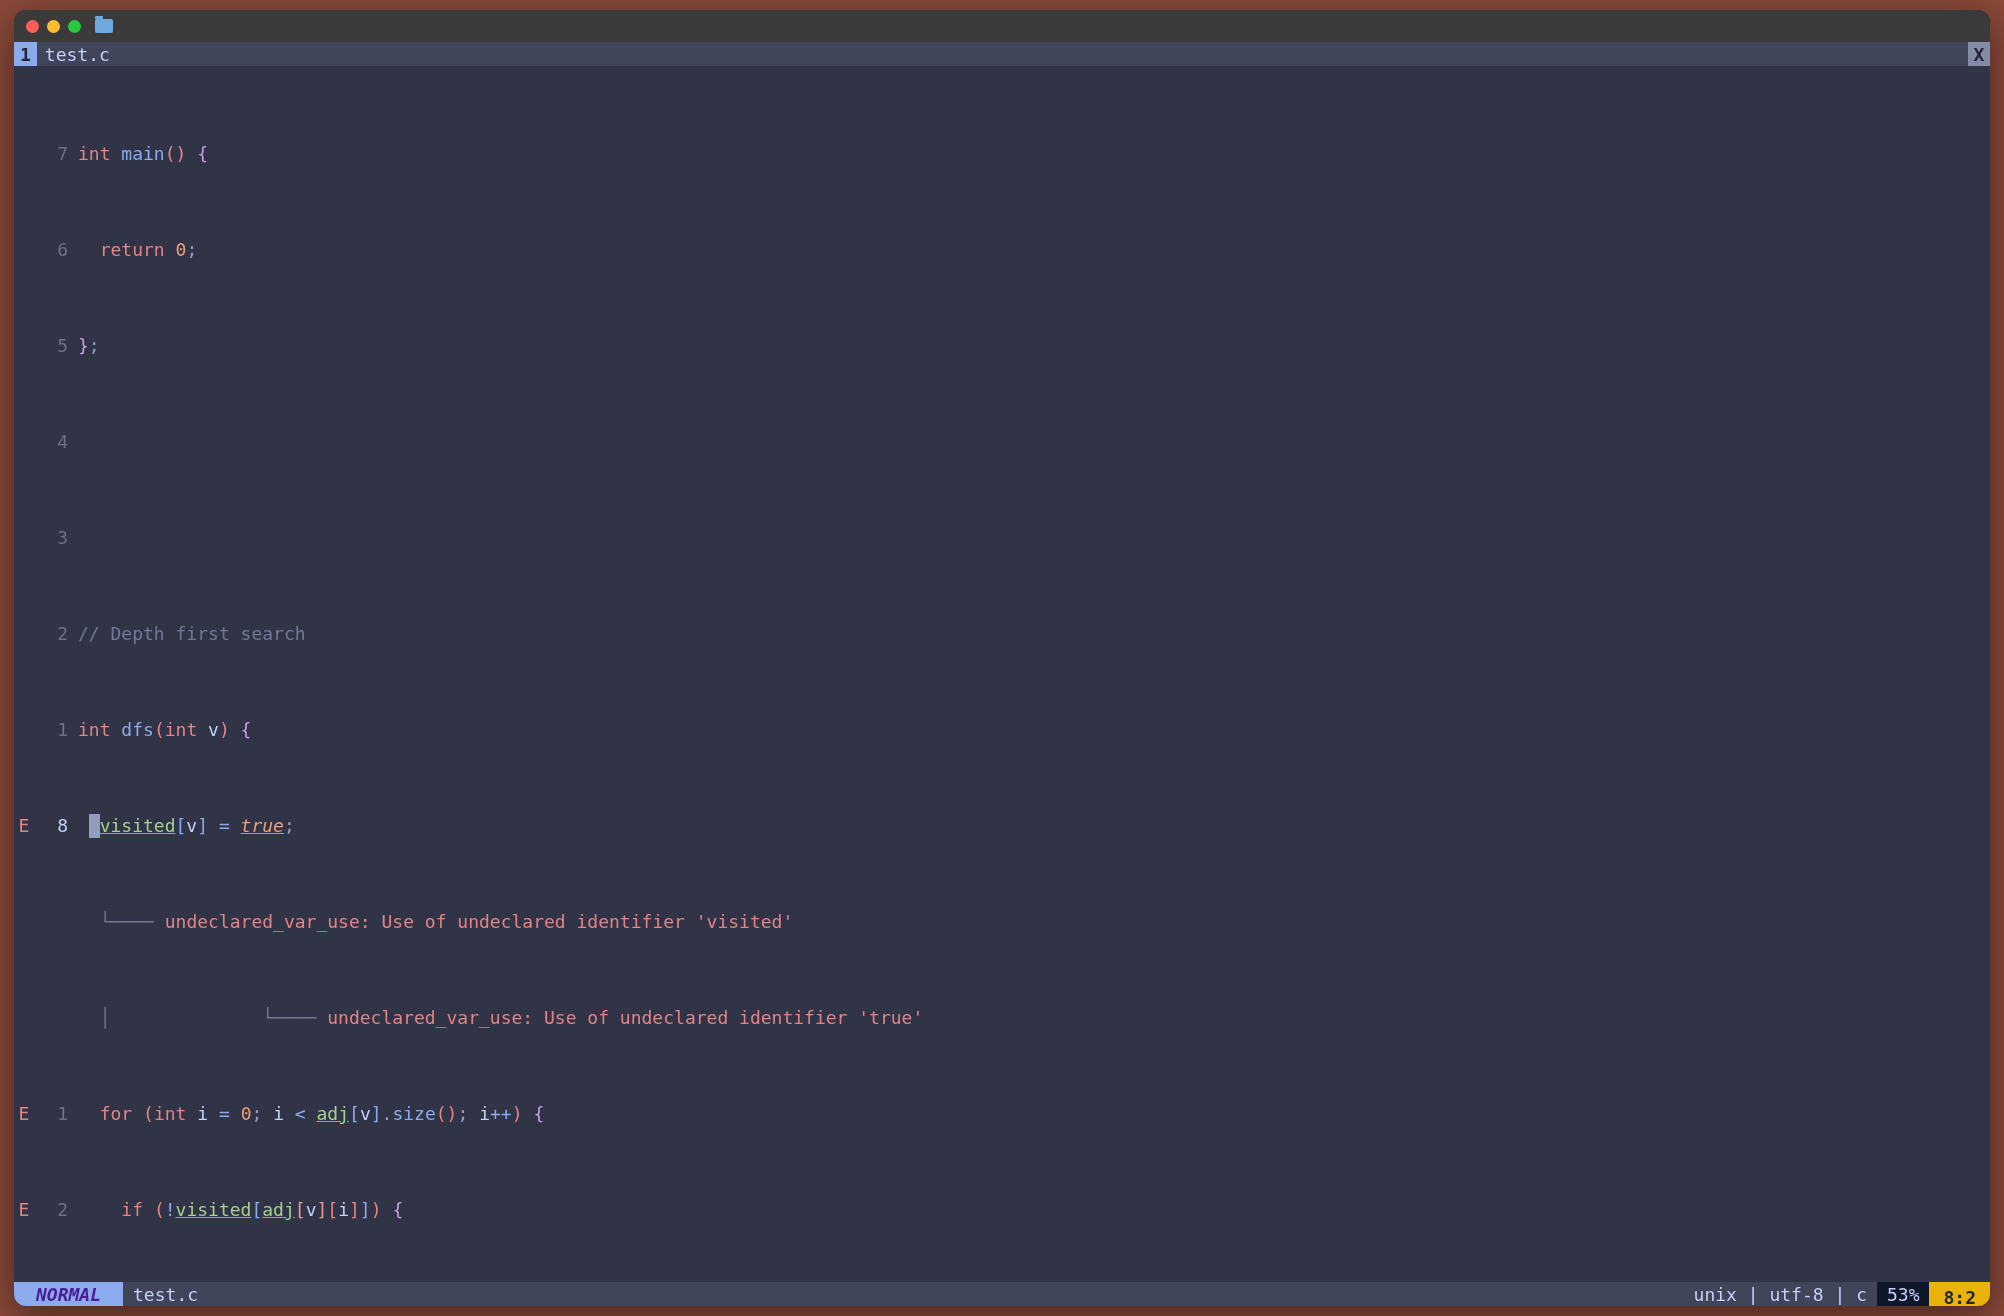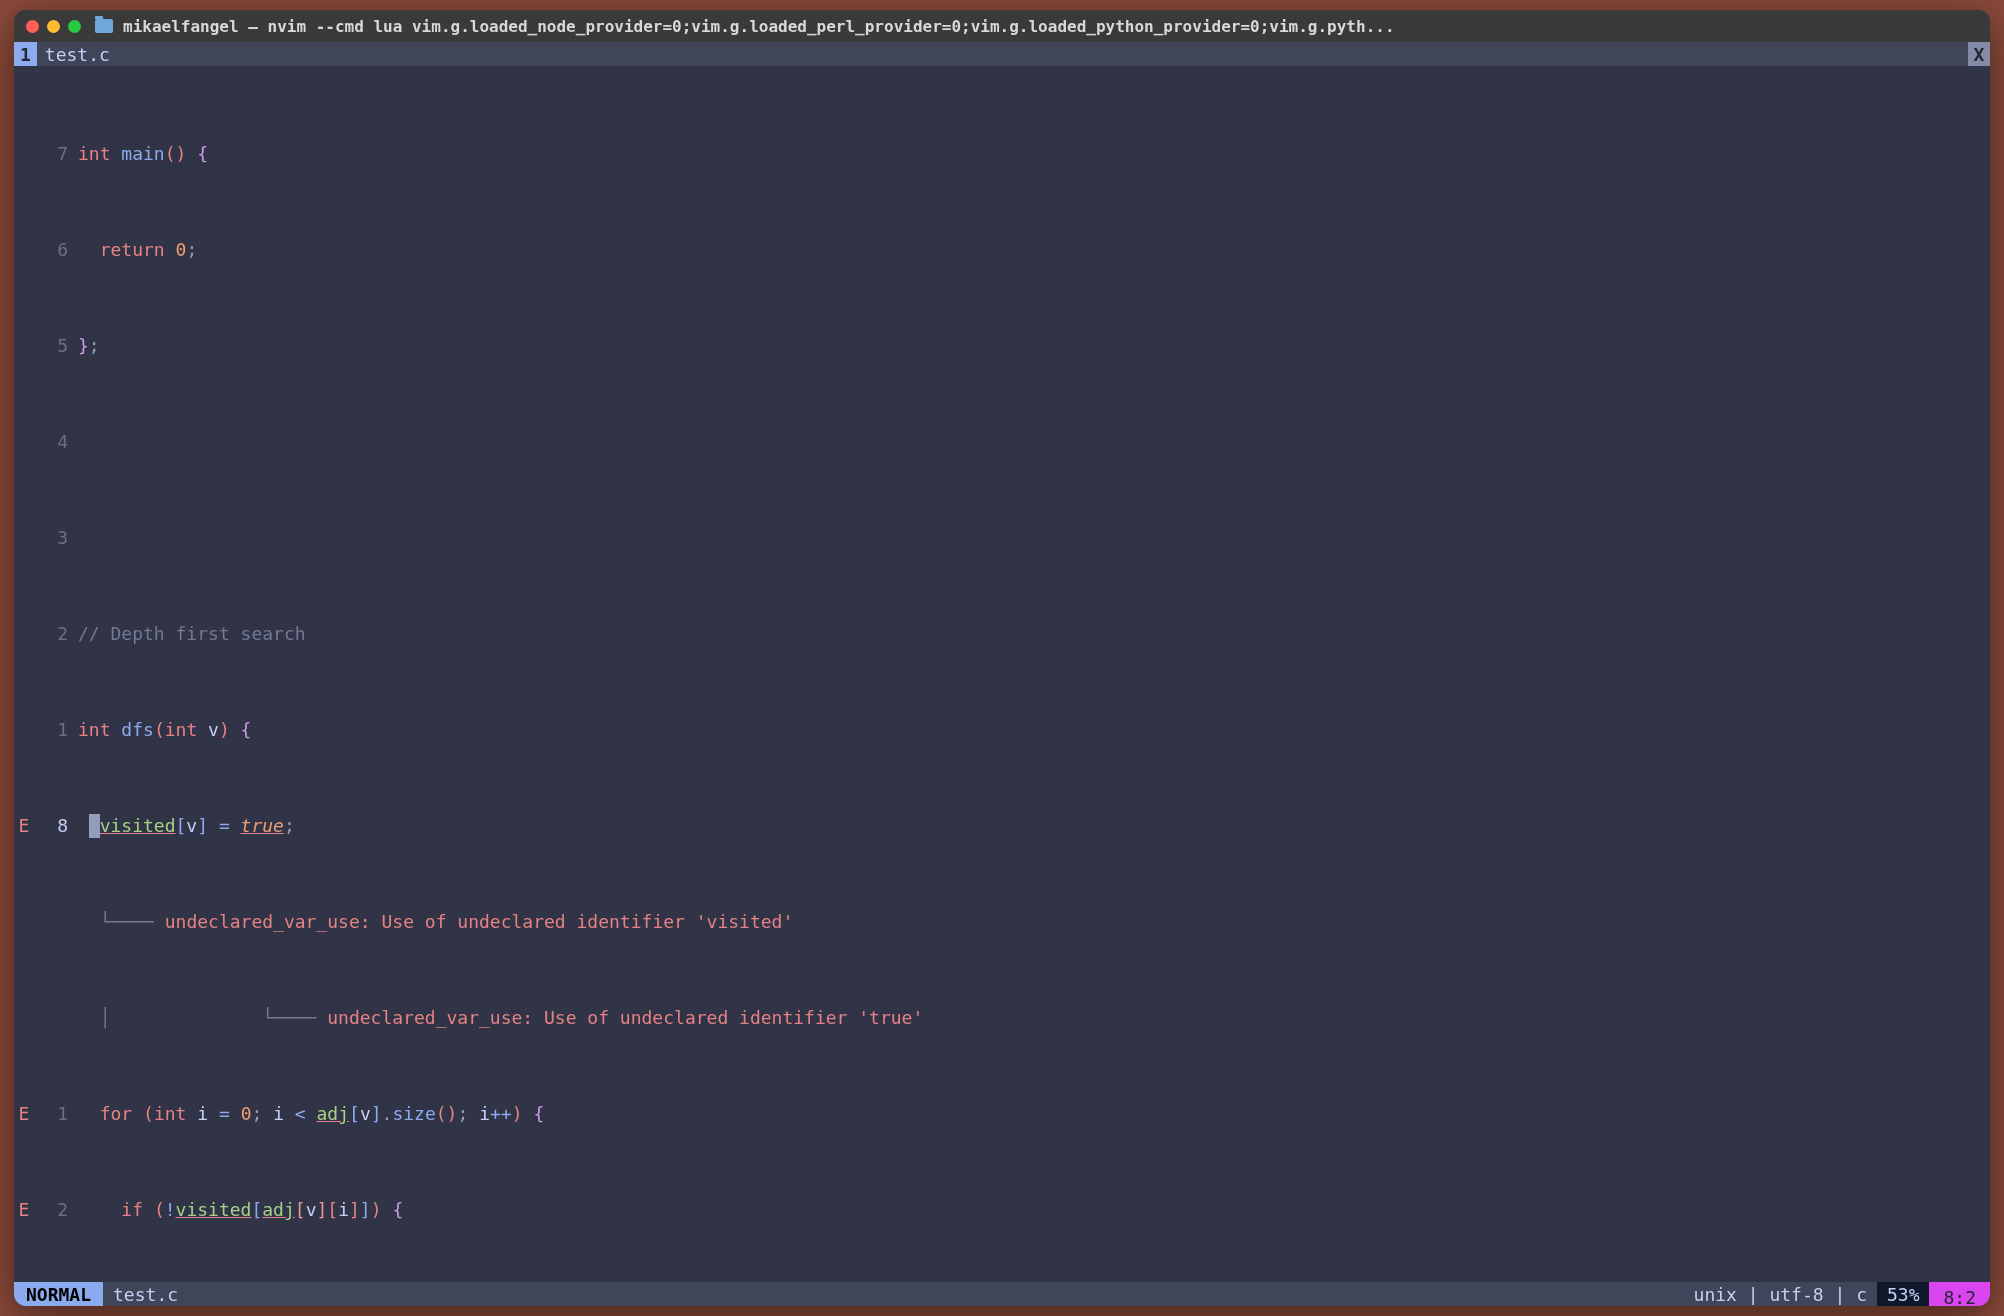--- a/index.html
+++ b/index.html
@@ -99,40 +99,39 @@
 
   .statusline {
     height: 24px;
     background: #414559;
     color: #c6d0f5;
     display: flex;
     align-items: stretch;
     flex: 0 0 auto;
     font-weight: 500;
   }
-  .mode { background:#8caaee; color:#000000; padding:0 12px; display:flex; align-items:center; font-weight:700;}
+  .mode { background:#8caaee; color:#4c1d95; padding:0 22px; display:flex; align-items:center; font-weight:700;font-style:italic;}
   .st-file { padding:0 10px; display:flex; align-items:center; }
   .st-fill { flex:1; }
   .st-info { padding:12px 10px; display:flex; align-items:center; color:#c6d0f5;}
   .st-pct  { background:#0f172a; color:#c6d0f5; padding:0 10px; display:flex; align-items:center;}
-  .st-pos  { background:#d946ef; color:#232634; padding:15px 14px; display:flex; align-items:center; font-weight:400;}
+  .st-pos  { background:#eab308; color:#232634; padding:15px 14px; display:flex; align-items:center; font-weight:700;}
 </style>
 </head>
 <body>
 
 <div class="window">
 
   <div class="titlebar">
     <div class="traffic">
       <div class="tbtn tred"></div>
       <div class="tbtn tyellow"></div>
       <div class="tbtn tgreen"></div>
     </div>
     <div class="folder-icon"></div>
-    <div class="title-text">mikaelfangel — nvim --cmd lua vim.g.loaded_node_provider=0;vim.g.loaded_perl_provider=0;vim.g.loaded_python_provider=0;vim.g.pyth...</div>
   </div>
 
   <div class="tabline">
     <div class="tab-index">1</div>
     <div class="tab-name">test.c</div>
     <div class="tab-fill"></div>
     <div class="tab-close">X</div>
   </div>
 
   <div class="editor">

